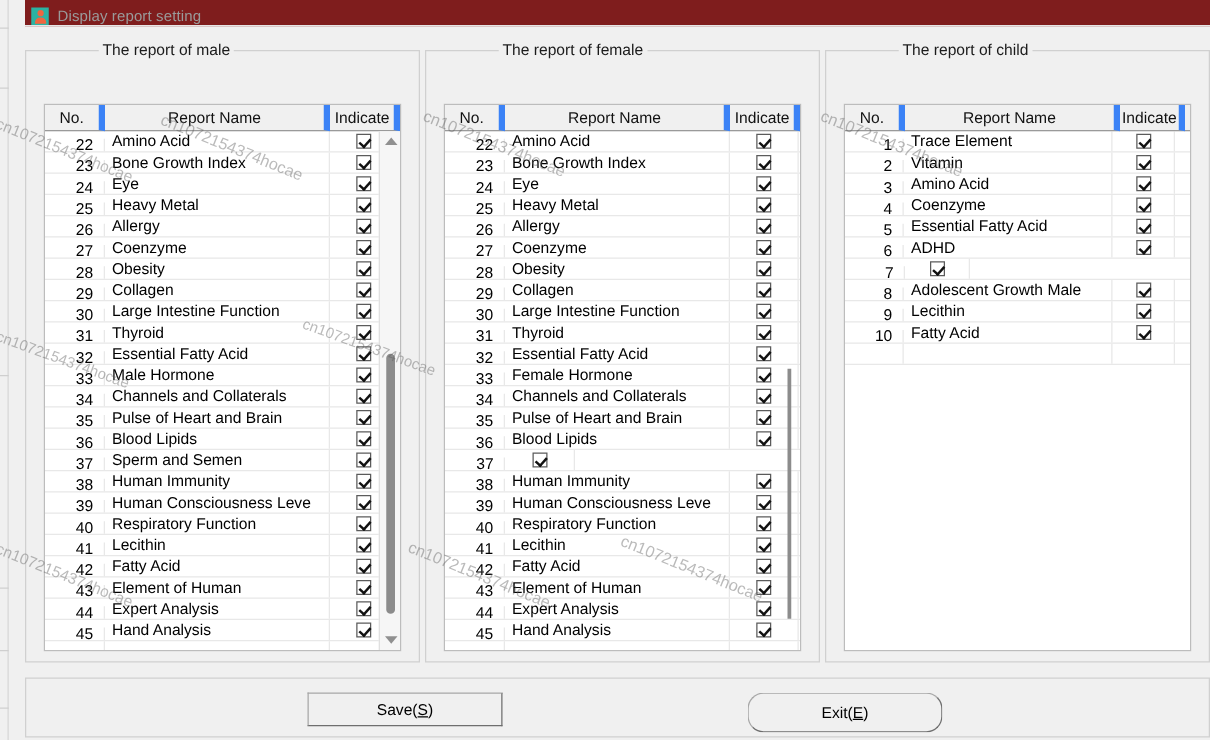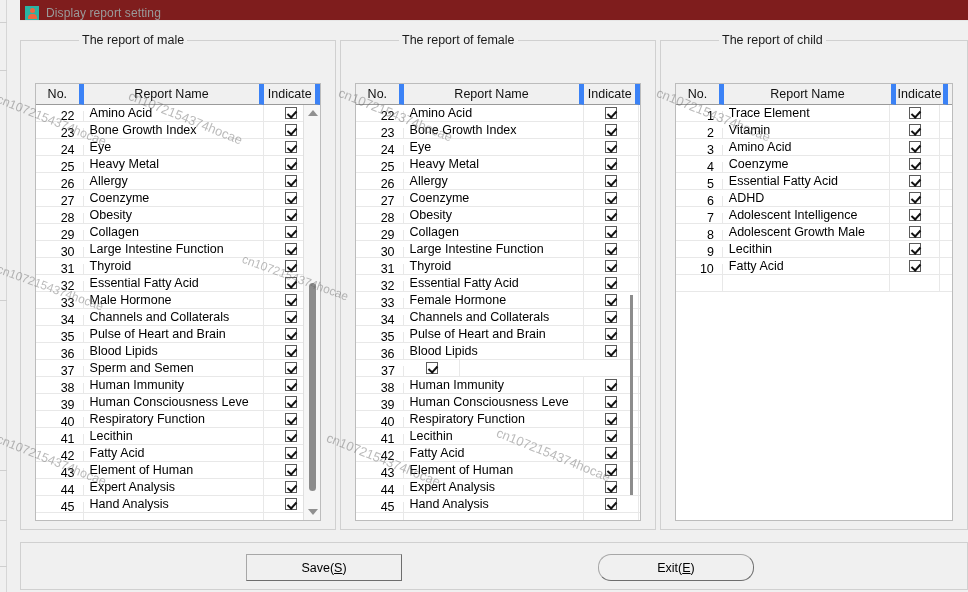--- a/index.html
+++ b/index.html
@@ -274,21 +274,21 @@
     border-right-color: #6e6e6e;
     border-bottom-color: #6e6e6e;
     font-size: 12.5px;
     color: #000;
     display: flex;
     align-items: center;
     justify-content: center;
     cursor: default;
   }
   #btn-save { left: 238px; top: 532px; width: 156px; height: 27px; }
-  #btn-exit { left: 590px; top: 532px; width: 156px; height: 27px; border-radius: 13px; }
+  #btn-exit { left: 590px; top: 532px; width: 156px; height: 32px; border-radius: 13px; }
   .acc { text-decoration: underline; }
 
   
   .wm {
     position: absolute;
     font-size: 13px;
     color: rgba(90,90,90,0.42);
     white-space: nowrap;
     transform-origin: left top;
     pointer-events: none;
@@ -812,21 +812,20 @@
             <div class="row">
               <div class="cell no k-no">6</div>
               <div class="cell name k-name">ADHD</div>
               <div class="cell ind k-ind">
                 <span class="chk"></span>
               </div>
               <div class="cell pad k-pad"></div>
             </div>
             <div class="row">
               <div class="cell no k-no">7</div>
-              <div class="cell name k-name">Adolescent Intelligence</div>
               <div class="cell ind k-ind">
                 <span class="chk"></span>
               </div>
               <div class="cell pad k-pad"></div>
             </div>
             <div class="row">
               <div class="cell no k-no">8</div>
               <div class="cell name k-name">Adolescent Growth Male</div>
               <div class="cell ind k-ind">
                 <span class="chk"></span>

